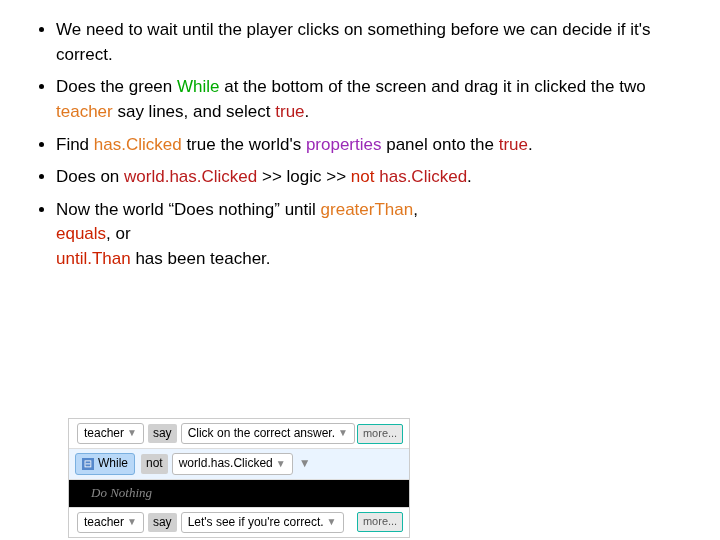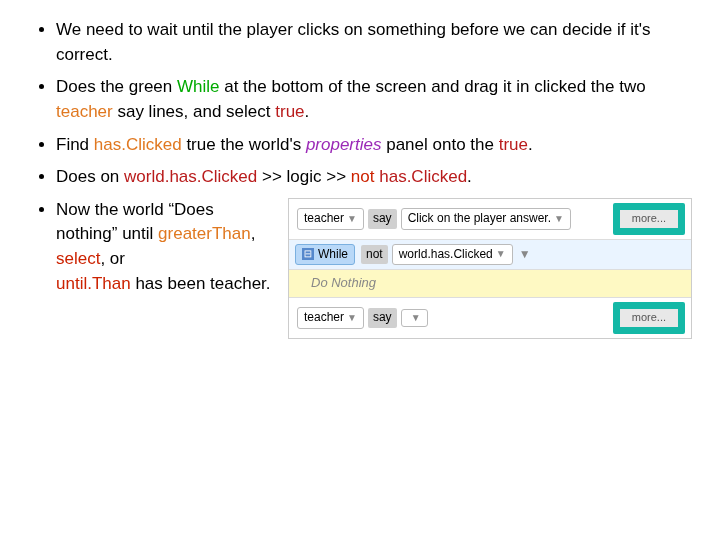--- a/index.html
+++ b/index.html
@@ -18,27 +18,27 @@
     ul {
       list-style: disc;
       padding-left: 28px;
     }
     ul li {
       margin-bottom: 8px;
     }
     .green { color: #00aa00; }
     .orange { color: #e07820; }
     .blue { color: #b91c1c; }
-    .purple { color: #9b2ab7; font-style: italic; }
+    .purple { color: #9b2ab7; }
     .red { color: #cc2200; }
 
     
     .bottom-area {
       display: flex;
-      flex-direction: row;
+      flex-direction: column;
       align-items: flex-start;
       margin-top: 4px;
     }
     .bottom-text {
       flex: 0 0 220px;
       font-size: 17px;
       line-height: 1.45;
     }
     .code-panel {
       flex: 1;
@@ -51,21 +51,21 @@
     .code-row {
       display: flex;
       align-items: center;
       border-bottom: 1px solid #ddd;
       padding: 4px 6px;
       background: #fff;
       min-height: 28px;
     }
     .code-row:last-child { border-bottom: none; }
     .code-row.while-row { background: #eaf4ff; }
-    .code-row.do-nothing-row { background: #fef9c3; padding-left: 22px; color: #888; font-style: italic; }
+    .code-row.do-nothing-row { background: #000000; padding-left: 22px; color: #888; font-style: italic; font-family: Liberation Serif, serif; }
 
     .token-box {
       display: inline-flex;
       align-items: center;
       border: 1px solid #bbb;
       background: #fff;
       border-radius: 3px;
       padding: 1px 6px;
       margin: 0 2px;
       font-size: 12px;
@@ -84,23 +84,23 @@
       margin: 0 2px;
       font-size: 12px;
     }
     .token-say { background: #d0d0d0; }
     .token-not { background: #d0d0d0; }
     .more-btn {
       margin-left: auto;
       font-size: 11px;
       color: #555;
       background: #e8e8e8;
-      border: 7px solid #14b8a6;
+      border: 1px solid #14b8a6;
       border-radius: 2px;
-      padding: 1px 12px;
+      padding: 1px 5px;
       text-align: center;
     }
     .while-label {
       display: inline-flex;
       align-items: center;
       background: #b8d8f8;
       border: 1px solid #7ab0e0;
       border-radius: 3px;
       padding: 1px 6px;
       margin-right: 4px;
@@ -132,33 +132,33 @@
     <li>
       <span>Find </span><span class="orange">has.Clicked</span><span> true the world's </span><span class="purple">properties</span><span> panel onto the </span><span class="blue">true</span><span>.</span>
     </li>
     <li>
       <span>Does on </span><span class="blue">world.has.Clicked</span><span> &gt;&gt; logic &gt;&gt; </span><span class="red">not</span> <span class="blue">has.Clicked</span><span>.</span>
     </li>
     <li>
       <div class="bottom-area">
         <div class="bottom-text">
           <span>Now the world “Does nothing” until </span><span class="orange">greaterThan</span><span>,</span><br>
-          <span class="red">select</span><span>, or</span><br>
+          <span class="red">equals</span><span>, or</span><br>
           <span class="red">until.Than</span> <span> has been teacher.</span>
         </div>
         <div class="code-panel">
 
           <div class="code-row">
             <span class="token-box">
               <span>teacher</span>
               <span class="arrow">▼</span>
             </span>
             <span class="token-keyword token-say">say</span>
             <span class="token-box">
-              <span>Click on the player answer.</span>
+              <span>Click on the correct answer.</span>
               <span class="arrow">▼</span>
             </span>
             <span class="more-btn">more...</span>
           </div>
 
           <div class="code-row while-row">
             <span class="while-label">
               <span class="while-icon">⊟</span>
               <span>While</span>
             </span>
@@ -174,20 +174,21 @@
             <span>Do Nothing</span>
           </div>
 
           <div class="code-row">
             <span class="token-box">
               <span>teacher</span>
               <span class="arrow">▼</span>
             </span>
             <span class="token-keyword token-say">say</span>
             <span class="token-box">
+              <span>Let's see if you're correct.</span>
               <span class="arrow">▼</span>
             </span>
             <span class="more-btn">more...</span>
           </div>
         </div>
       </div>
     </li>
   </ul>
 </div>
 

